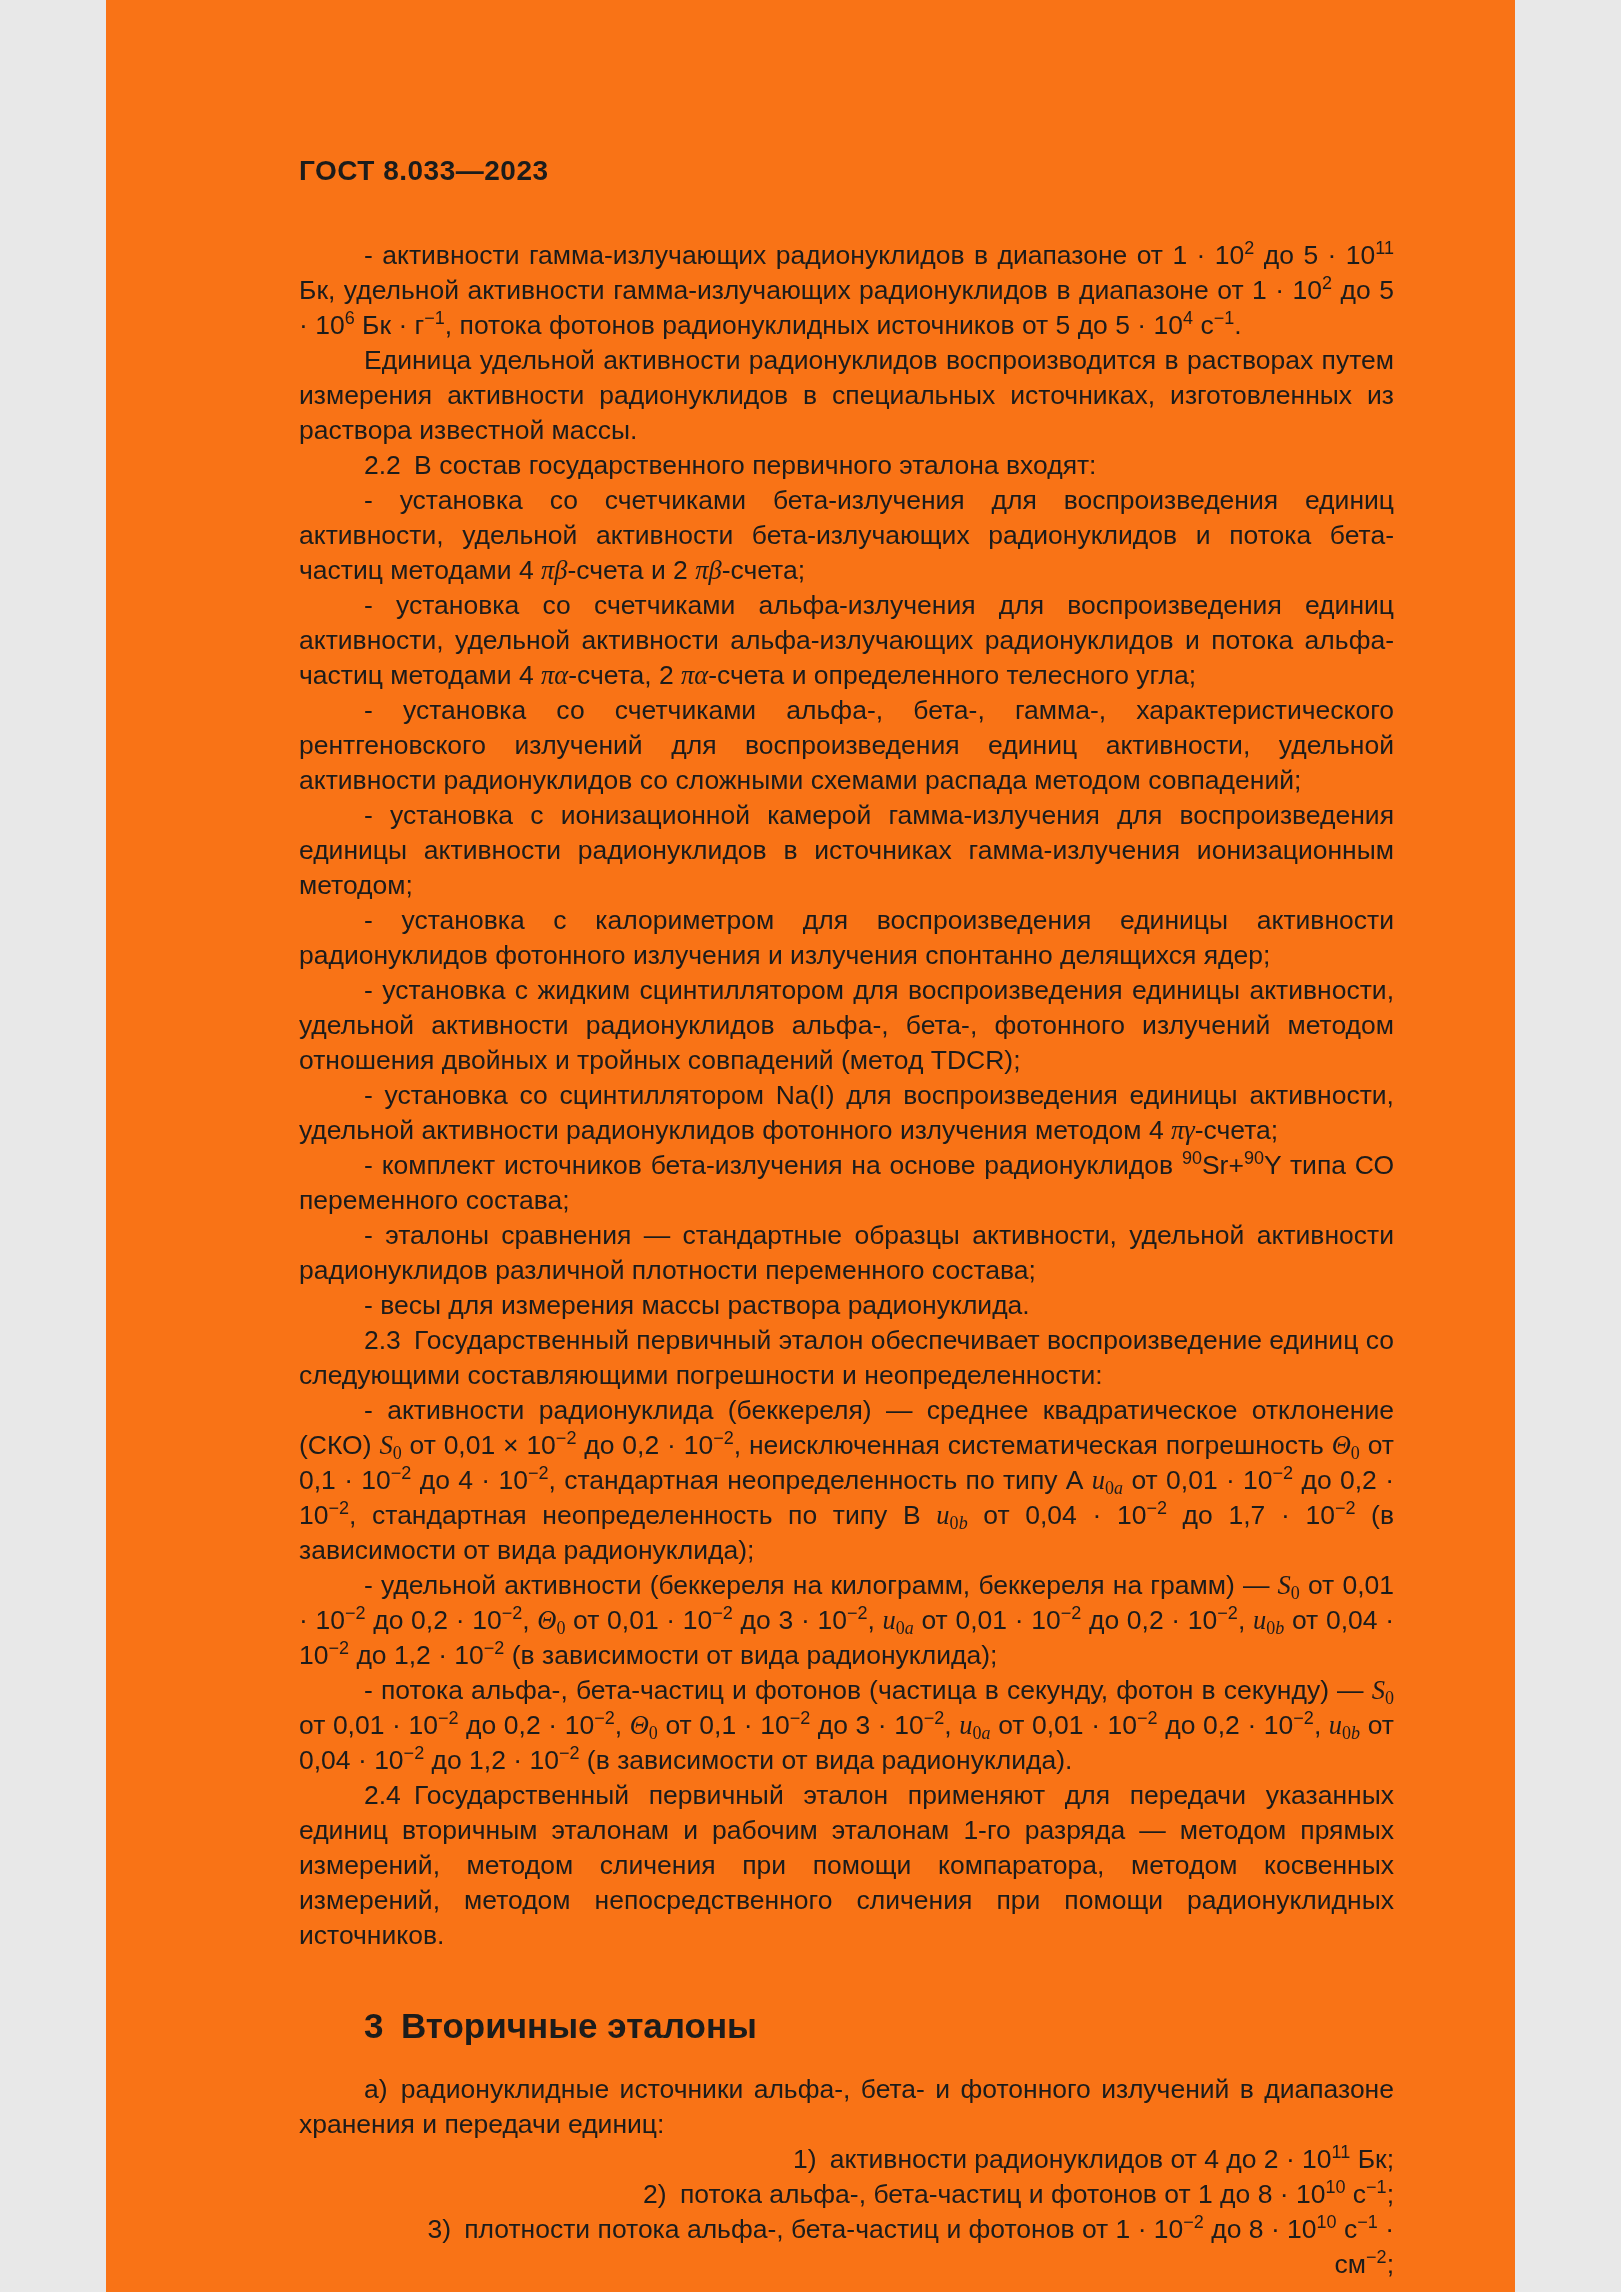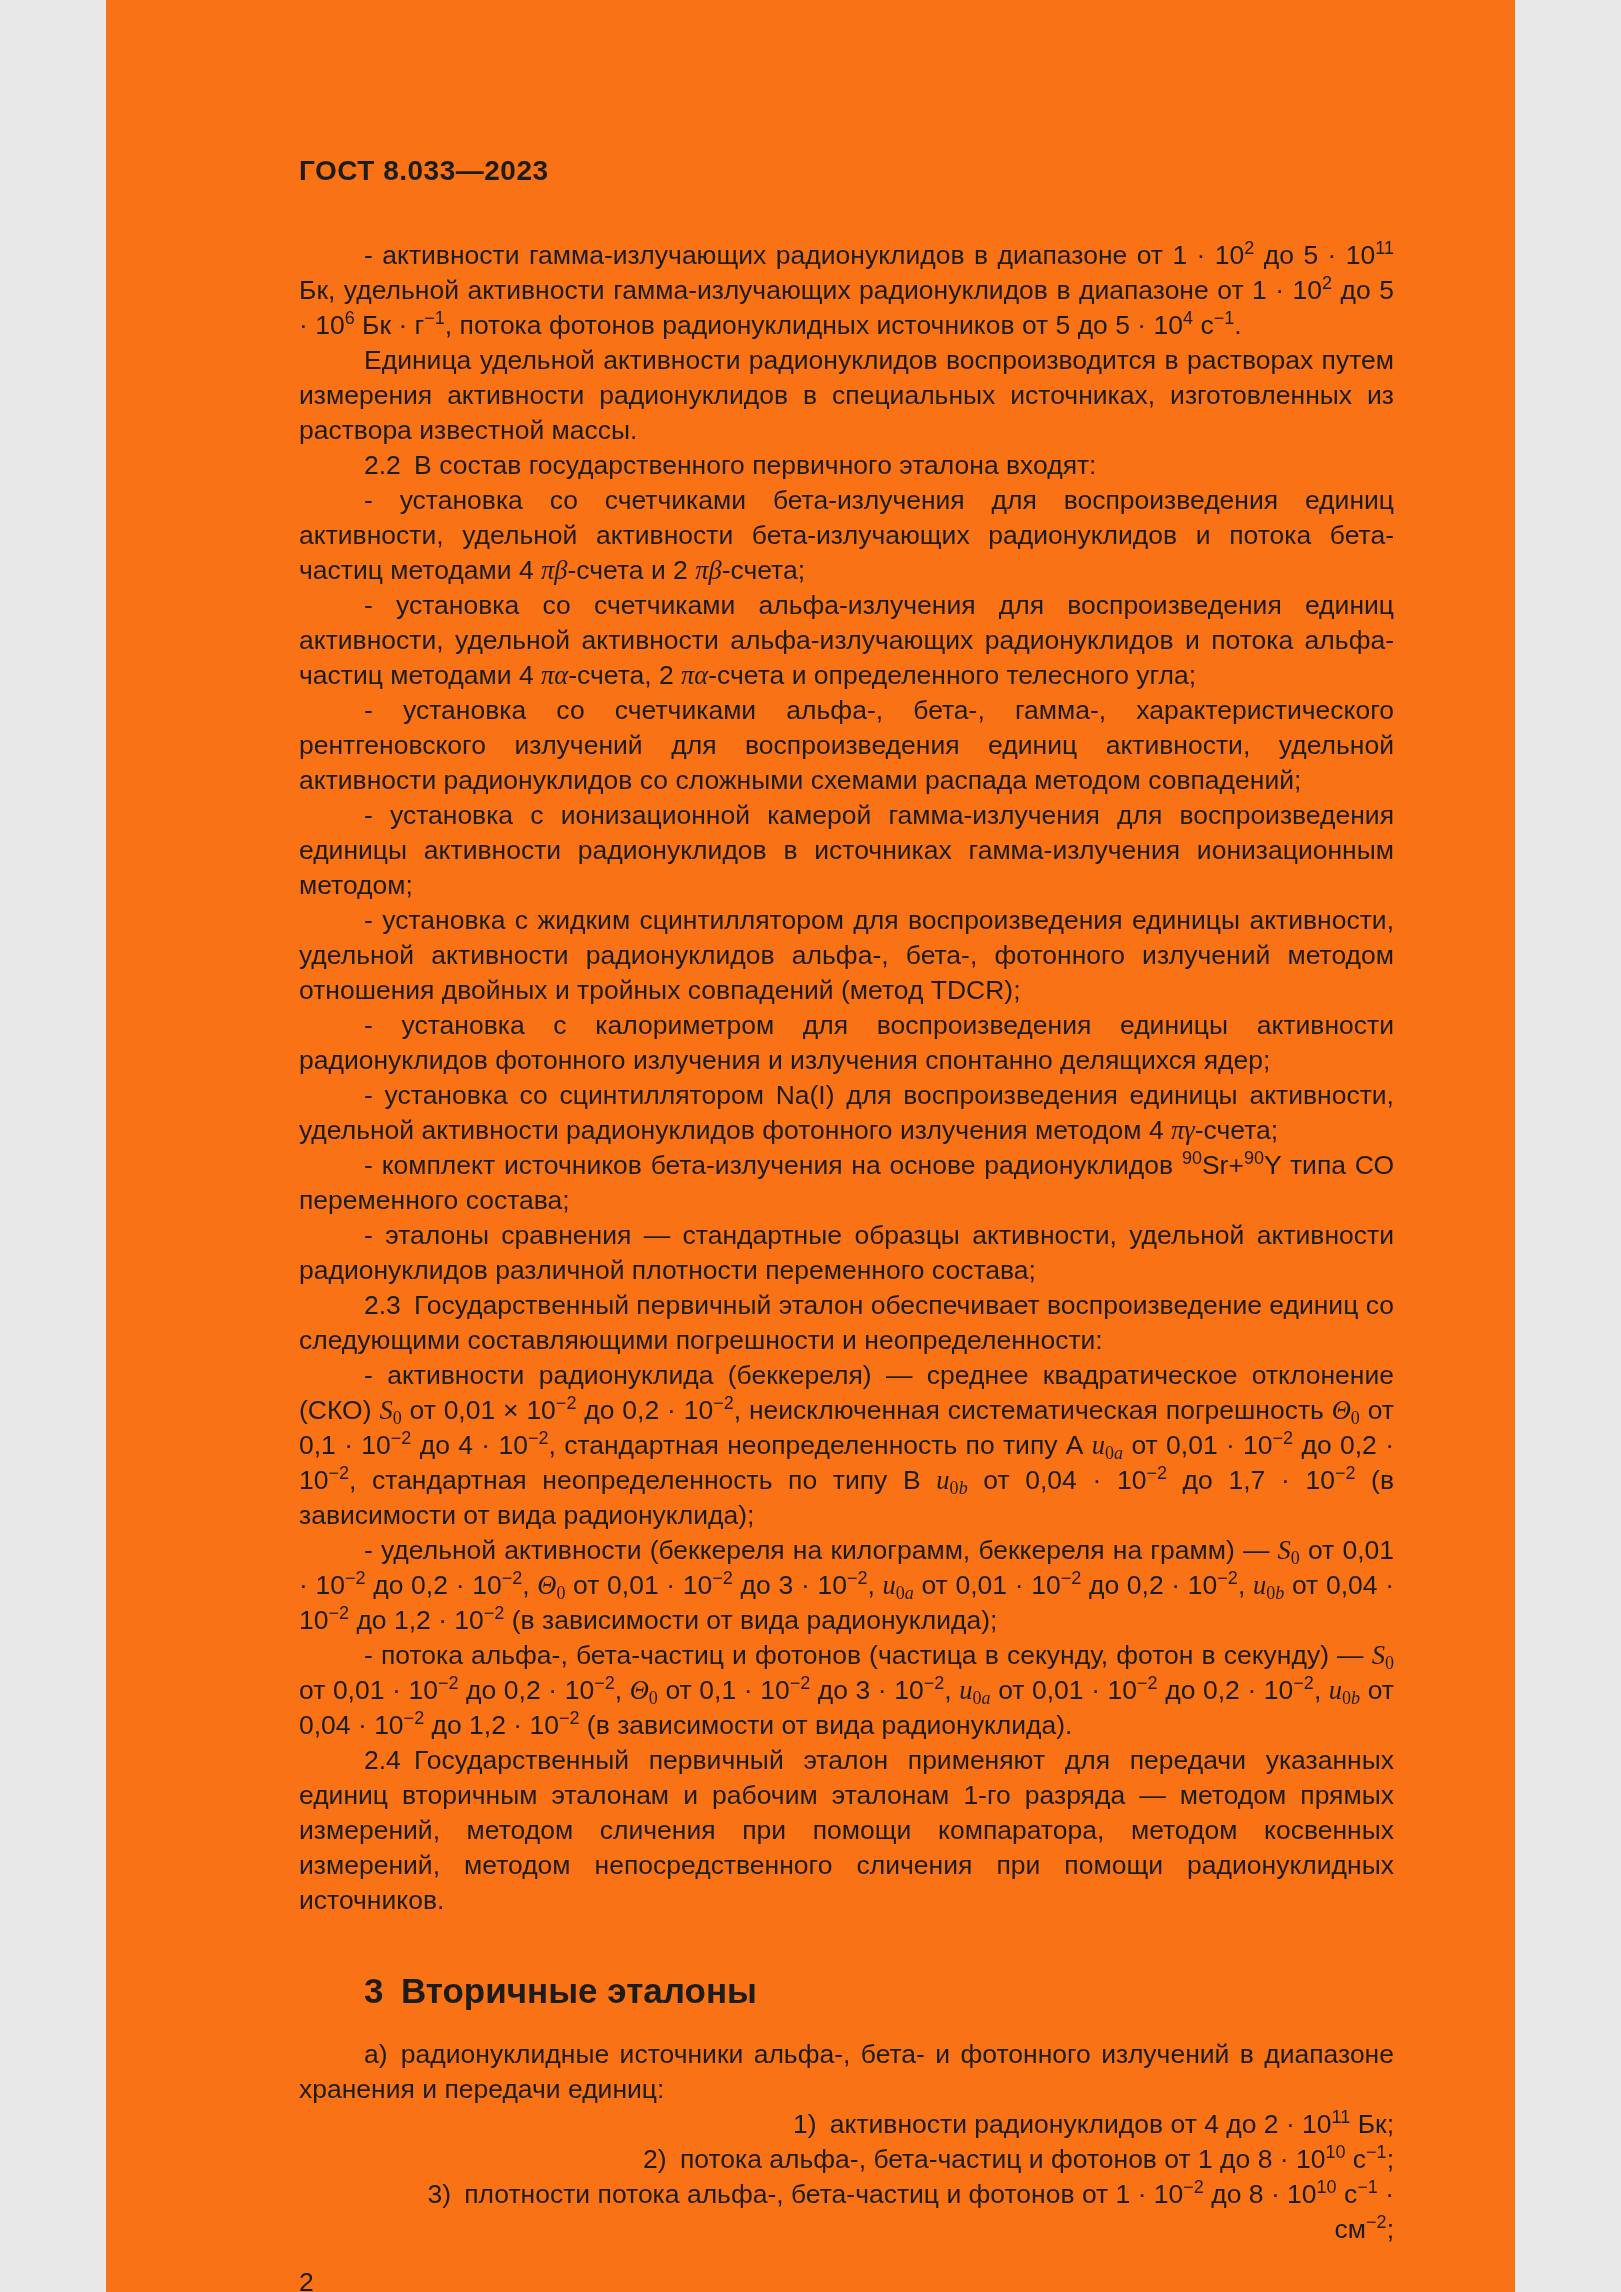--- a/index.html
+++ b/index.html
@@ -58,25 +58,26 @@
   <header class="doc-header">ГОСТ 8.033—2023</header>
 
   <main class="doc-body">
       <p class="body"><span>- активности гамма-излучающих радионуклидов в диапазоне от 1 · 10</span><sup>2</sup><span> до 5 · 10</span><sup>11</sup><span> Бк, удельной активности гамма-излучающих радионуклидов в диапазоне от 1 · 10</span><sup>2</sup><span> до 5 · 10</span><sup>6</sup><span> Бк · г</span><sup>−1</sup><span>, потока фотонов радионуклидных источников от 5 до 5 · 10</span><sup>4</sup><span> с</span><sup>−1</sup><span>.</span></p>
       <p class="body"><span>Единица удельной активности радионуклидов воспроизводится в растворах путем измерения активности радионуклидов в специальных источниках, изготовленных из раствора известной массы.</span></p>
       <p class="body"><span>2.2 В состав государственного первичного эталона входят:</span></p>
       <p class="body"><span>- установка со счетчиками бета-излучения для воспроизведения единиц активности, удельной активности бета-излучающих радионуклидов и потока бета-частиц методами 4 </span><span class="ser it">πβ</span><span>-счета и 2 </span><span class="ser it">πβ</span><span>-счета;</span></p>
       <p class="body"><span>- установка со счетчиками альфа-излучения для воспроизведения единиц активности, удельной активности альфа-излучающих радионуклидов и потока альфа-частиц методами 4 </span><span class="ser it">πα</span><span>-счета, 2 </span><span class="ser it">πα</span><span>-счета и определенного телесного угла;</span></p>
       <p class="body"><span>- установка со счетчиками альфа-, бета-, гамма-, характеристического рентгеновского излучений для воспроизведения единиц активности, удельной активности радионуклидов со сложными схемами распада методом совпадений;</span></p>
       <p class="body"><span>- установка с ионизационной камерой гамма-излучения для воспроизведения единицы активности радионуклидов в источниках гамма-излучения ионизационным методом;</span></p>
+      <p class="body"><span>- установка с калориметром для воспроизведения единицы активности радионуклидов фотонного излучения и излучения спонтанно делящихся ядер;</span></p>
       <p class="body"><span>- установка с жидким сцинтиллятором для воспроизведения единицы активности, удельной активности радионуклидов альфа-, бета-, фотонного излучений методом отношения двойных и тройных совпадений (метод TDCR);</span></p>
-      <p class="body"><span>- установка с калориметром для воспроизведения единицы активности радионуклидов фотонного излучения и излучения спонтанно делящихся ядер;</span></p>
       <p class="body"><span>- установка со сцинтиллятором Na(I) для воспроизведения единицы активности, удельной активности радионуклидов фотонного излучения методом 4 </span><span class="ser it">πγ</span><span>-счета;</span></p>
       <p class="body"><span>- комплект источников бета-излучения на основе радионуклидов </span><sup>90</sup><span>Sr+</span><sup>90</sup><span>Y типа СО переменного состава;</span></p>
       <p class="body"><span>- эталоны сравнения — стандартные образцы активности, удельной активности радионуклидов различной плотности переменного состава;</span></p>
+      <p class="body"><span>- весы для измерения массы раствора радионуклида.</span></p>
       <p class="body"><span>2.3 Государственный первичный эталон обеспечивает воспроизведение единиц со следующими составляющими погрешности и неопределенности:</span></p>
       <p class="body"><span>- активности радионуклида (беккереля) — среднее квадратическое отклонение (СКО) </span><span class="ser it">S</span><sub class="ser">0</sub><span> от 0,01 × 10</span><sup>−2</sup><span> до 0,2 · 10</span><sup>−2</sup><span>, неисключенная систематическая погрешность </span><span class="ser it">Θ</span><sub class="ser">0</sub><span> от 0,1 · 10</span><sup>−2</sup><span> до 4 · 10</span><sup>−2</sup><span>, стандартная неопределенность по типу А </span><span class="ser it">u</span><sub class="ser">0</sub><sub class="ser it">a</sub><span> от 0,01 · 10</span><sup>−2</sup><span> до 0,2 · 10</span><sup>−2</sup><span>, стандартная неопределенность по типу В </span><span class="ser it">u</span><sub class="ser">0</sub><sub class="ser it">b</sub><span> от 0,04 · 10</span><sup>−2</sup><span> до 1,7 · 10</span><sup>−2</sup><span> (в зависимости от вида радионуклида);</span></p>
       <p class="body"><span>- удельной активности (беккереля на килограмм, беккереля на грамм) — </span><span class="ser it">S</span><sub class="ser">0</sub><span> от 0,01 · 10</span><sup>−2</sup><span> до 0,2 · 10</span><sup>−2</sup><span>, </span><span class="ser it">Θ</span><sub class="ser">0</sub><span> от 0,01 · 10</span><sup>−2</sup><span> до 3 · 10</span><sup>−2</sup><span>, </span><span class="ser it">u</span><sub class="ser">0</sub><sub class="ser it">a</sub><span> от 0,01 · 10</span><sup>−2</sup><span> до 0,2 · 10</span><sup>−2</sup><span>, </span><span class="ser it">u</span><sub class="ser">0</sub><sub class="ser it">b</sub><span> от 0,04 · 10</span><sup>−2</sup><span> до 1,2 · 10</span><sup>−2</sup><span> (в зависимости от вида радионуклида);</span></p>
       <p class="body"><span>- потока альфа-, бета-частиц и фотонов (частица в секунду, фотон в секунду) — </span><span class="ser it">S</span><sub class="ser">0</sub><span> от 0,01 · 10</span><sup>−2</sup><span> до 0,2 · 10</span><sup>−2</sup><span>, </span><span class="ser it">Θ</span><sub class="ser">0</sub><span> от 0,1 · 10</span><sup>−2</sup><span> до 3 · 10</span><sup>−2</sup><span>, </span><span class="ser it">u</span><sub class="ser">0</sub><sub class="ser it">a</sub><span> от 0,01 · 10</span><sup>−2</sup><span> до 0,2 · 10</span><sup>−2</sup><span>, </span><span class="ser it">u</span><sub class="ser">0</sub><sub class="ser it">b</sub><span> от 0,04 · 10</span><sup>−2</sup><span> до 1,2 · 10</span><sup>−2</sup><span> (в зависимости от вида радионуклида).</span></p>
       <p class="body"><span>2.4 Государственный первичный эталон применяют для передачи указанных единиц вторичным эталонам и рабочим эталонам 1-го разряда — методом прямых измерений, методом сличения при помощи компаратора, методом косвенных измерений, методом непосредственного сличения при помощи радионуклидных источников.</span></p>
       <h2 class="heading"><span>3 Вторичные эталоны</span></h2>
       <p class="body"><span>а) радионуклидные источники альфа-, бета- и фотонного излучений в диапазоне хранения и передачи единиц:</span></p>
       <p class="list"><span>1) активности радионуклидов от 4 до 2 · 10</span><sup>11</sup><span> Бк;</span></p>
       <p class="list"><span>2) потока альфа-, бета-частиц и фотонов от 1 до 8 · 10</span><sup>10</sup><span> с</span><sup>−1</sup><span>;</span></p>
       <p class="list"><span>3) плотности потока альфа-, бета-частиц и фотонов от 1 · 10</span><sup>−2</sup><span> до 8 · 10</span><sup>10</sup><span> с</span><sup>−1</sup><span> · см</span><sup>−2</sup><span>;</span></p>

